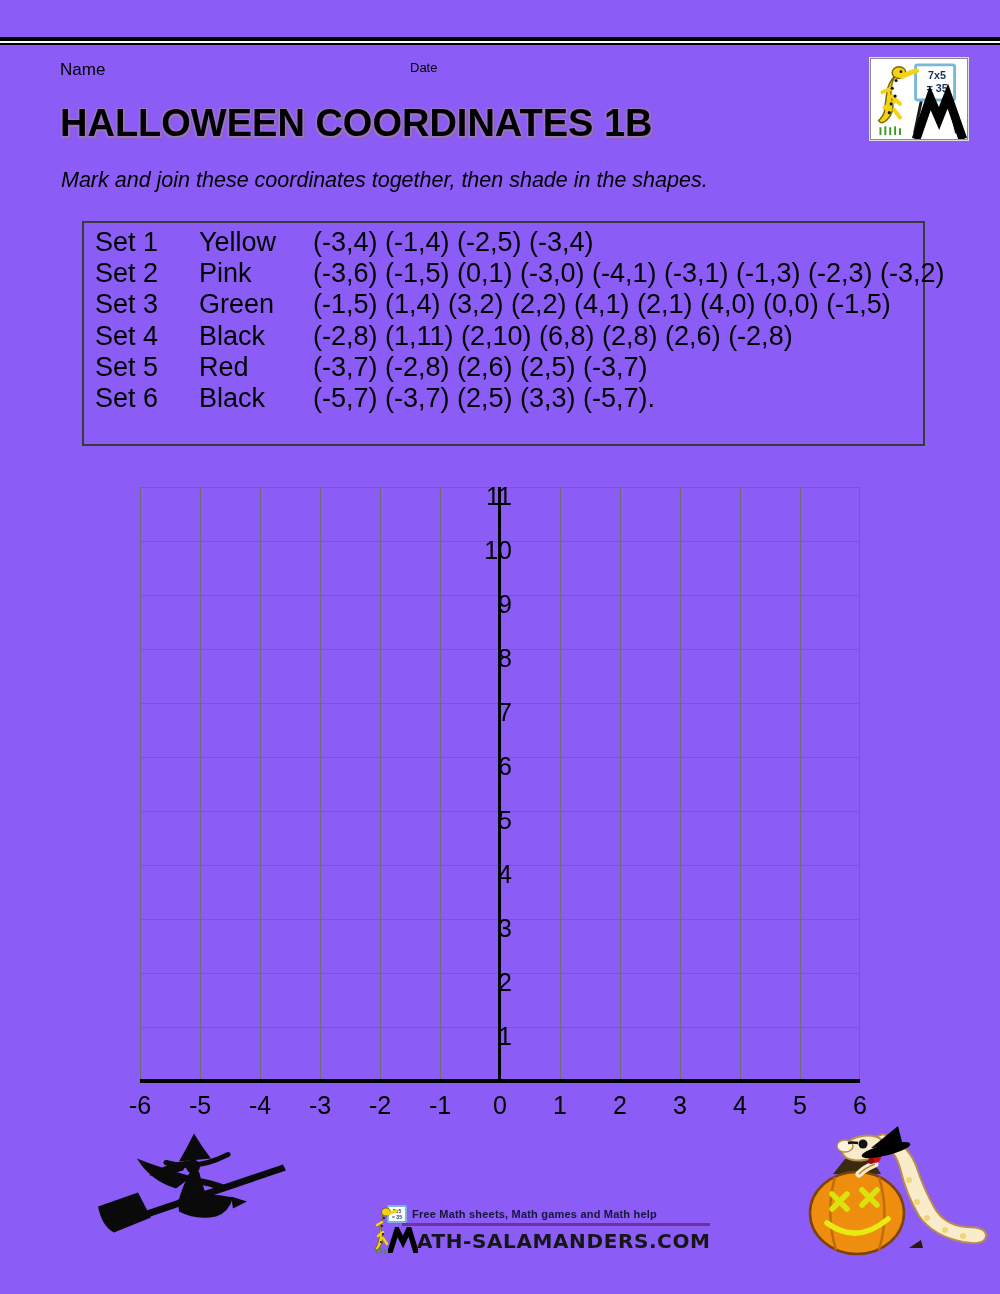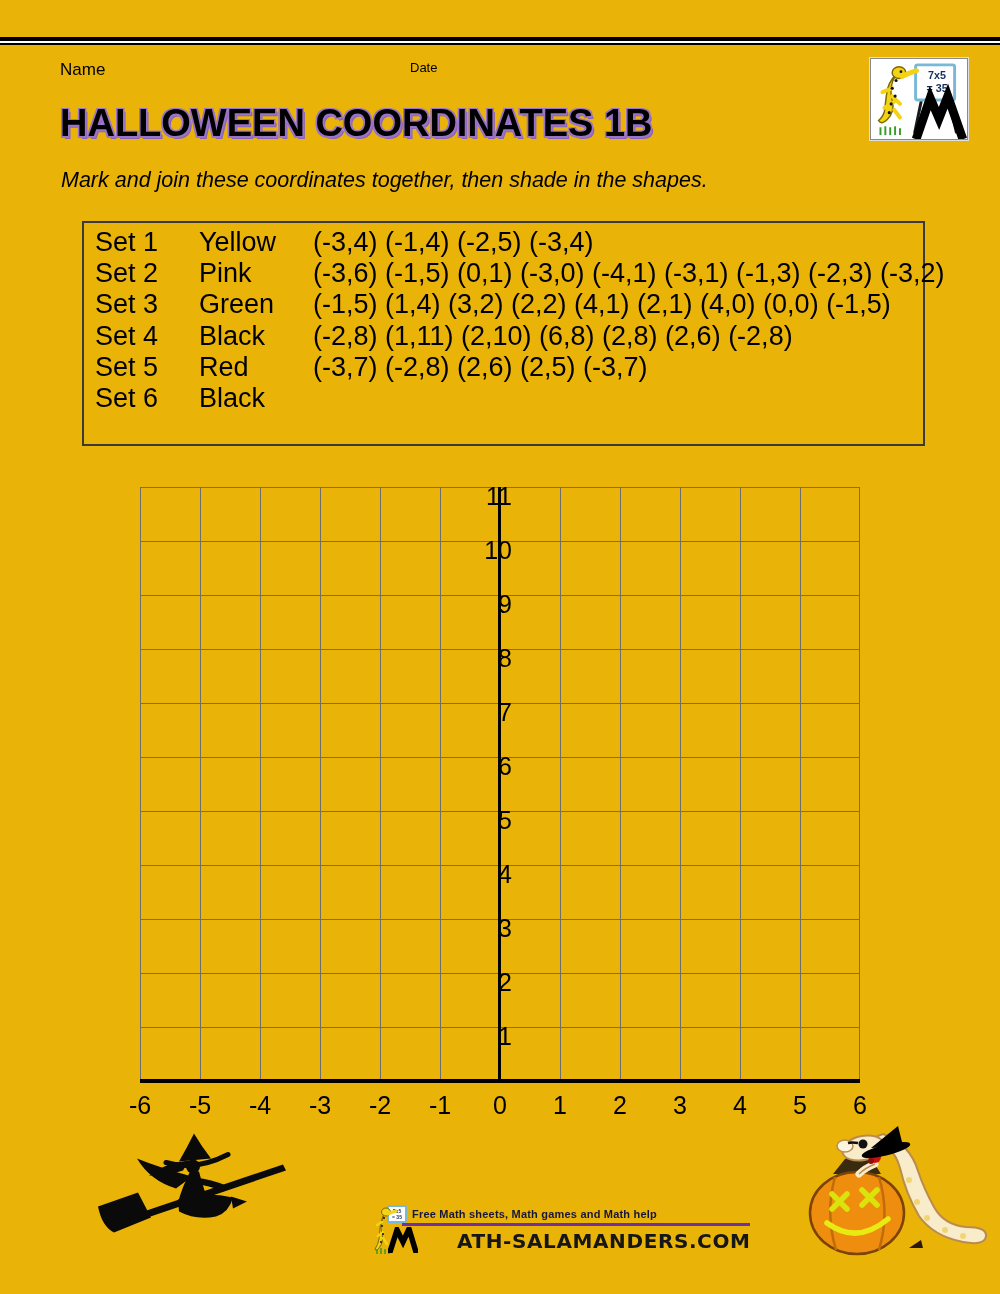--- a/index.html
+++ b/index.html
@@ -6,21 +6,21 @@
     --accent-purple:#7030a0;
     --grid-line:#6e6e6e;
     --axis-black:#000000;
     --pumpkin-orange:#ef8e0e;
     --gecko-yellow:#f4d216;
     --witch-black:#0a0a0a;
   }
   *{margin:0;padding:0;box-sizing:border-box;}
   body{background:#fff;}
   .sheet{
-    position:relative;width:1000px;height:1294px;background:#eab308;
+    position:relative;width:1000px;height:1294px;background:#8b5cf6;
     font-family:"Liberation Sans",sans-serif;color:#000;overflow:hidden;
   }
   
   .top-rule{position:absolute;left:0;right:0;top:37px;height:8px;}
   .top-rule .r1{height:4px;background:#000;}
   .top-rule .r2{height:2px;background:#fff;}
   .top-rule .r3{height:2px;background:#000;}
   
   .name-label{position:absolute;left:60px;top:60px;font-size:17px;}
   .date-label{position:absolute;left:410px;top:60px;font-size:13px;}
@@ -70,21 +70,21 @@
   .worm-art svg{width:100%;height:100%;display:block;}
   
   .footer{position:absolute;left:374px;top:1204px;display:flex;align-items:center;}
   .footer-gecko{width:34px;height:52px;flex:0 0 auto;margin-right:-6px;}
   .footer-gecko svg{width:100%;height:100%;display:block;}
   .f-col{display:flex;flex-direction:column;}
   .tagline{
     font-size:11px;font-weight:700;color:#16163c;letter-spacing:0.2px;
     padding:0 4px 3px 10px;border-bottom:3px solid var(--accent-purple);white-space:nowrap;
   }
-  .domain-row{display:flex;align-items:flex-end;margin-top:1px;gap:40px;}
+  .domain-row{display:flex;align-items:flex-end;margin-top:1px;}
   .m-icon{width:30px;height:26px;margin-left:-14px;margin-right:-1px;}
   .m-icon svg{width:100%;height:100%;display:block;}
   .site-text{
     font-size:20px;font-weight:800;color:#161616;letter-spacing:0.6px;
     font-family:"DejaVu Sans","Liberation Sans",sans-serif;white-space:nowrap;
     transform:scaleY(0.95);transform-origin:left bottom;
   }
 </style>
 </head>
 <body>
@@ -161,20 +161,21 @@
       <span>(-2,8) (1,11) (2,10) (6,8) (2,8) (2,6) (-2,8)</span>
     </div>
     <div class="t-row">
       <span>Set 5</span>
       <span>Red</span>
       <span>(-3,7) (-2,8) (2,6) (2,5) (-3,7)</span>
     </div>
     <div class="t-row">
       <span>Set 6</span>
       <span>Black</span>
+      <span>(-5,7) (-3,7) (2,5) (3,3) (-5,7).</span>
     </div>
   </div>
 
   <div class="grid">
     <div class="y-axis-line"></div>
     <div class="x-axis-line"></div>
   </div>
   <div class="y-ticks" id="y-ticks">
       <div class="y-tick" style="top: -4px; right: 12px;">11</div>
       <div class="y-tick" style="top: 50px; right: 12px;">10</div>

